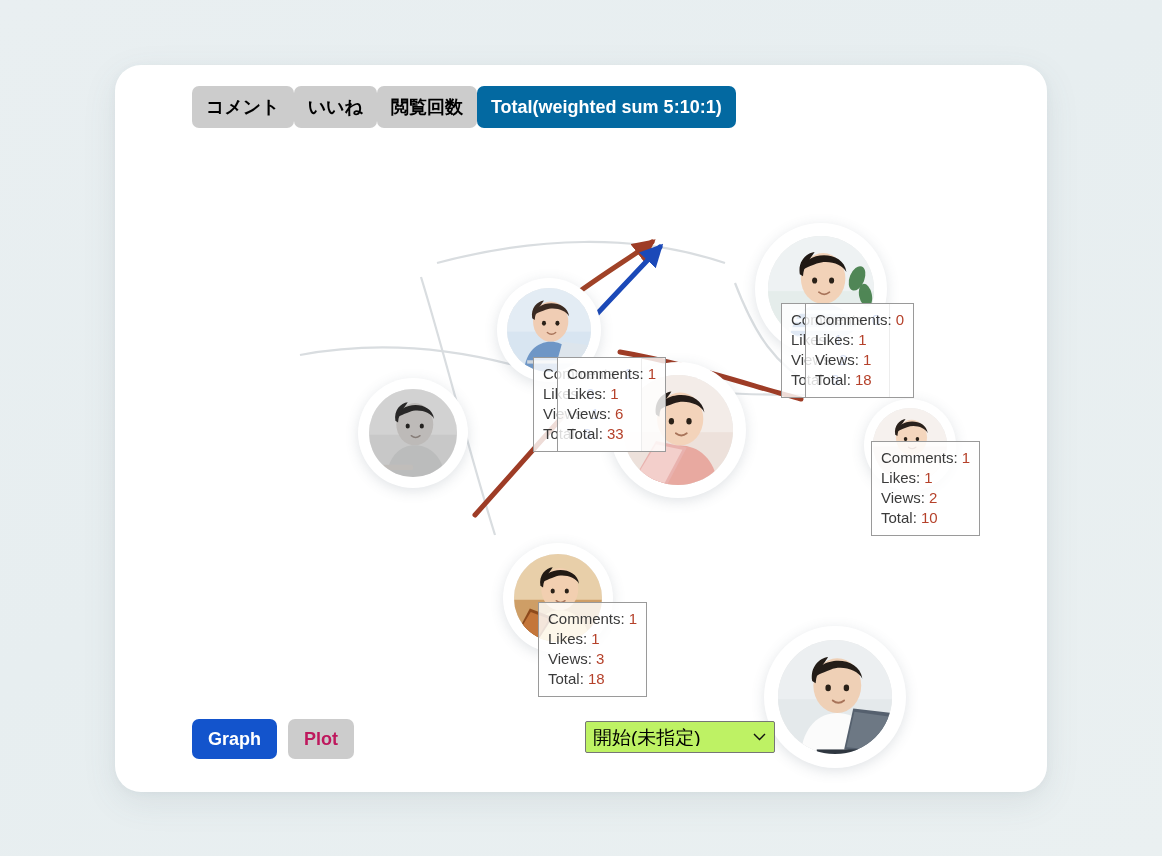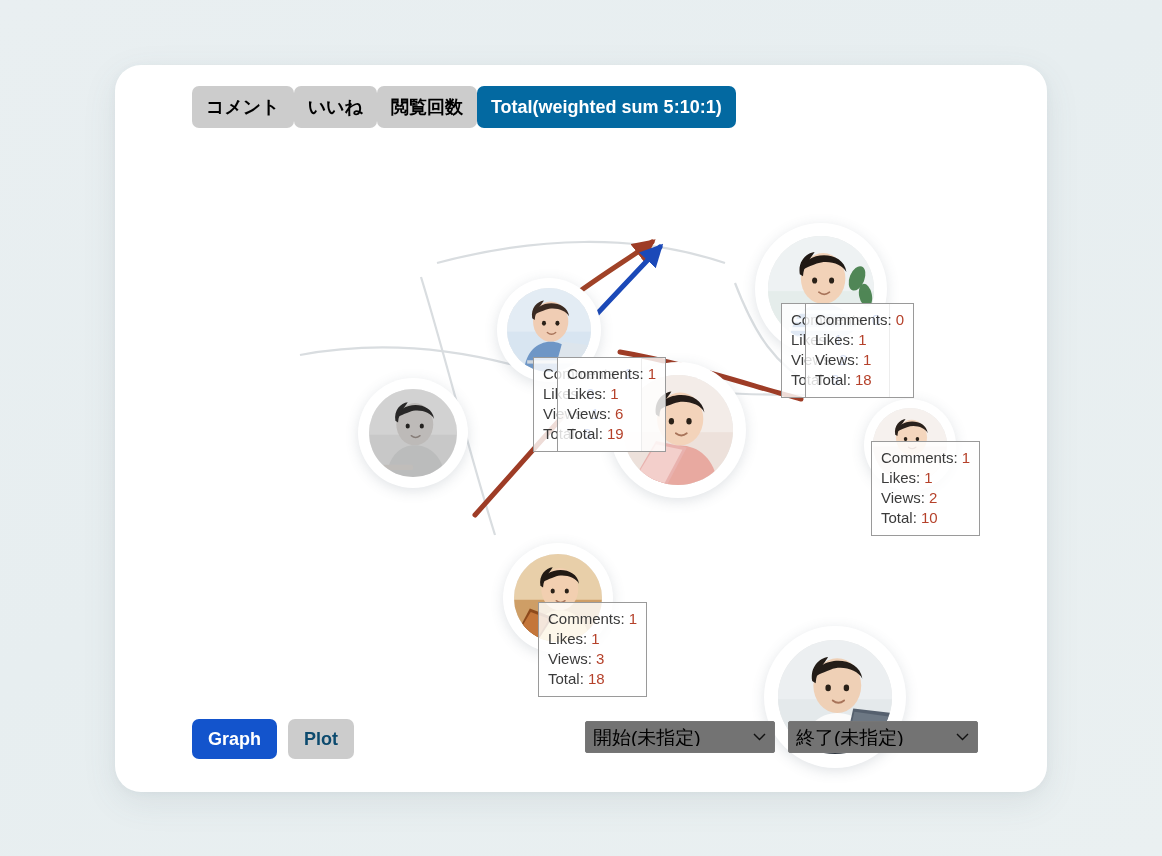--- a/index.html
+++ b/index.html
@@ -122,21 +122,21 @@
     left: 77px;
     top: 9px;
     display: flex;
     align-items: center;
     gap: 11px;
   }
   .action-btn {
     border: none;
     border-radius: 7px;
     background: #cccccc;
-    color: #0c4a6e;
+    color: #be185d;
     font-family: "Liberation Sans", sans-serif;
     font-size: 18px;
     font-weight: bold;
     line-height: 1;
     padding: 11px 16px;
     cursor: pointer;
     white-space: nowrap;
   }
   .action-btn.primary {
     background: #1354cc;
@@ -147,21 +147,21 @@
     position: absolute;
     left: 470px;
     top: 11px;
     display: flex;
     align-items: center;
     gap: 13px;
   }
   .range-select {
     appearance: none;
     -webkit-appearance: none;
-    background: #737373;
+    background: #bef264;
     border: 1px solid #767676;
     border-radius: 2px;
     font-family: "Liberation Sans", sans-serif;
     font-size: 19px;
     color: #000000;
     padding: 5px 30px 6px 7px;
     width: 190px;
     height: 32px;
     cursor: pointer;
   }
@@ -362,21 +362,21 @@
         <div class="node-tooltip" style="left: 418px; top: 292px;">
           <div class="tt-row"><span class="tt-label">Comments:</span> <span class="v-blue">1</span></div>
           <div class="tt-row"><span class="tt-label">Likes:</span> <span class="v-blue">0</span></div>
           <div class="tt-row"><span class="tt-label">Views:</span> <span class="v-blue">1</span></div>
           <div class="tt-row"><span class="tt-label">Total:</span> <span class="v-blue">6</span></div>
         </div>
         <div class="node-tooltip" style="left: 442px; top: 292px;">
           <div class="tt-row"><span class="tt-label">Comments:</span> <span class="v-red">1</span></div>
           <div class="tt-row"><span class="tt-label">Likes:</span> <span class="v-red">1</span></div>
           <div class="tt-row"><span class="tt-label">Views:</span> <span class="v-red">6</span></div>
-          <div class="tt-row"><span class="tt-label">Total:</span> <span class="v-red">19</span></div>
+          <div class="tt-row"><span class="tt-label">Total:</span> <span class="v-red">33</span></div>
         </div>
         <div class="node-tooltip" style="left: 666px; top: 238px;">
           <div class="tt-row"><span class="tt-label">Comments:</span> <span class="v-blue">0</span></div>
           <div class="tt-row"><span class="tt-label">Likes:</span> <span class="v-blue">1</span></div>
           <div class="tt-row"><span class="tt-label">Views:</span> <span class="v-blue">2</span></div>
           <div class="tt-row"><span class="tt-label">Total:</span> <span class="v-blue">6</span></div>
         </div>
         <div class="node-tooltip" style="left: 690px; top: 238px;">
           <div class="tt-row"><span class="tt-label">Comments:</span> <span class="v-red">0</span></div>
           <div class="tt-row"><span class="tt-label">Likes:</span> <span class="v-red">1</span></div>
@@ -400,19 +400,16 @@
 
   <div id="bottom-bar">
     <div id="action-buttons">
         <button class="action-btn primary">Graph</button>
         <button class="action-btn">Plot</button>
       </div>
     <div id="range-selects">
         <span class="select-wrap"><select class="range-select"><option>開始(未指定)</option></select><svg class="select-chevron" viewBox="0 0 13 8">
             <path d="M1 1 L6.5 6.6 L12 1" fill="none" stroke="#111" stroke-width="1.4"></path>
           </svg></span>
-        <span class="select-wrap"><select class="range-select"><option>終了(未指定)</option></select><svg class="select-chevron" viewBox="0 0 13 8">
-            <path d="M1 1 L6.5 6.6 L12 1" fill="none" stroke="#111" stroke-width="1.4"></path>
-          </svg></span>
       </div>
   </div>
 
 </div>
 
 </body></html>

